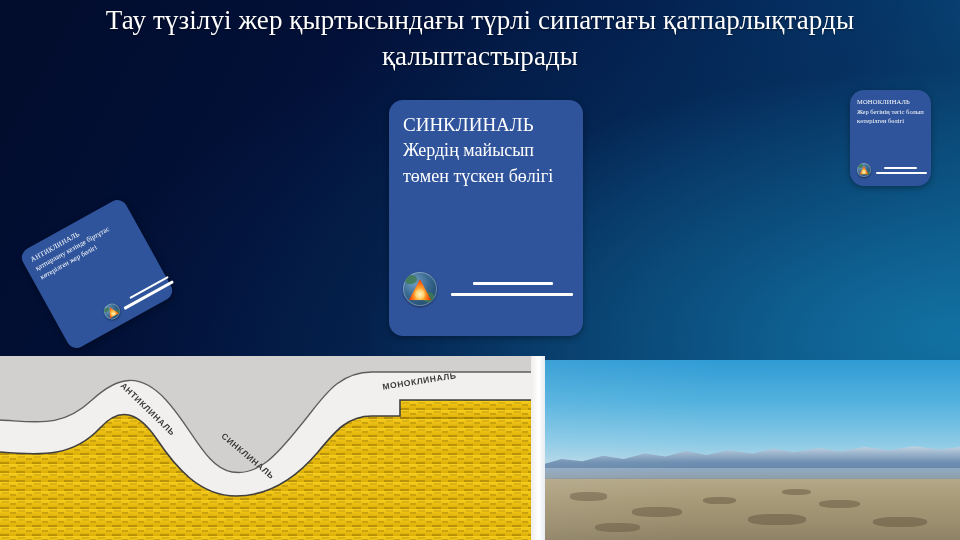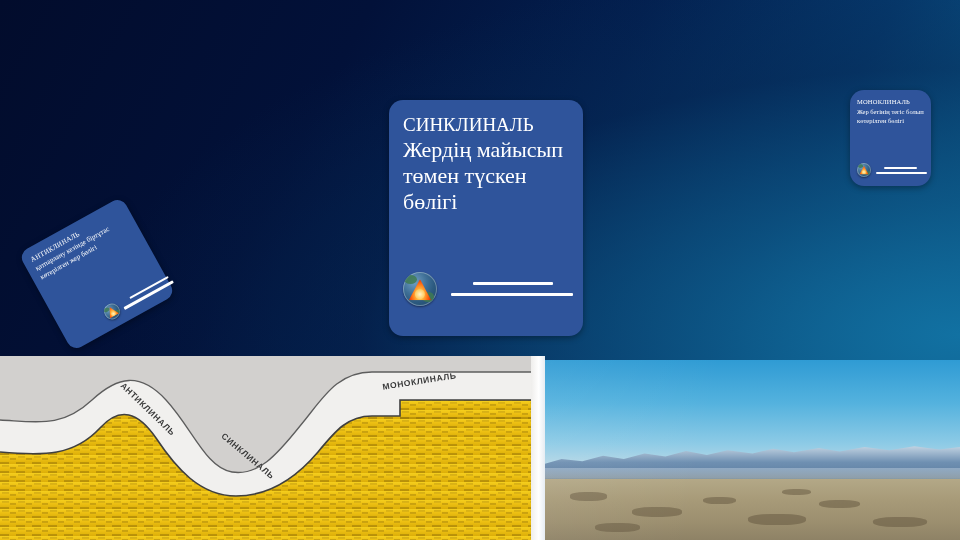--- a/index.html
+++ b/index.html
@@ -72,21 +72,21 @@
     width:30%;height:28%;border-radius:50%;
     background:radial-gradient(circle,#fff3c4 0%,#ffd271 55%,rgba(255,190,80,0) 100%);
   }
 
   
   #card-syncline{
     left:389px;top:100px;width:194px;height:236px;
     padding:12px 14px 0 14px;
   }
   #card-syncline .c-head{font-size:19px;line-height:25px;}
-  #card-syncline .c-body{font-size:22px;line-height:26px;}
+  #card-syncline .c-body{font-size:18px;line-height:26px;}
   #card-syncline .card-foot{left:14px;bottom:30px;}
   #card-syncline .globe{width:34px;height:34px;}
   #card-syncline .lines{margin-left:14px;gap:8px;}
   #card-syncline .ln1{width:80px;height:3px;margin-left:22px;}
   #card-syncline .ln2{width:122px;height:3px;}
 
   
   #card-monocline{
     left:850px;top:90px;width:81px;height:96px;
     padding:7px 6px 0 7px;
@@ -171,20 +171,21 @@
   .photo-gap{
     position:absolute;left:531px;top:0;width:14px;height:184px;
     background:linear-gradient(90deg,#efeeec 0%,#ffffff 55%,#e6ecf2 100%);
   }
 </style>
 </head>
 <body>
 
 <div class="slide">
 
+  <div class="title">Тау түзілуі жер қыртысындағы түрлі сипаттағы қатпарлықтарды қалыптастырады</div>
 
   <div id="card-anticline-wrap">
     <div class="card" id="card-anticline">
       <div class="c-head">АНТИКЛИНАЛЬ</div>
       <div class="c-body">қатпарлану кезінде біртұтас көтерілген жер бөлігі</div>
       <div class="card-foot">
         <div class="globe">
           <div class="land" style="left:6%;top:12%;width:36%;height:24%;"></div>
           <div class="land" style="left:58%;top:58%;width:34%;height:26%;"></div>
           <div class="core"></div>

